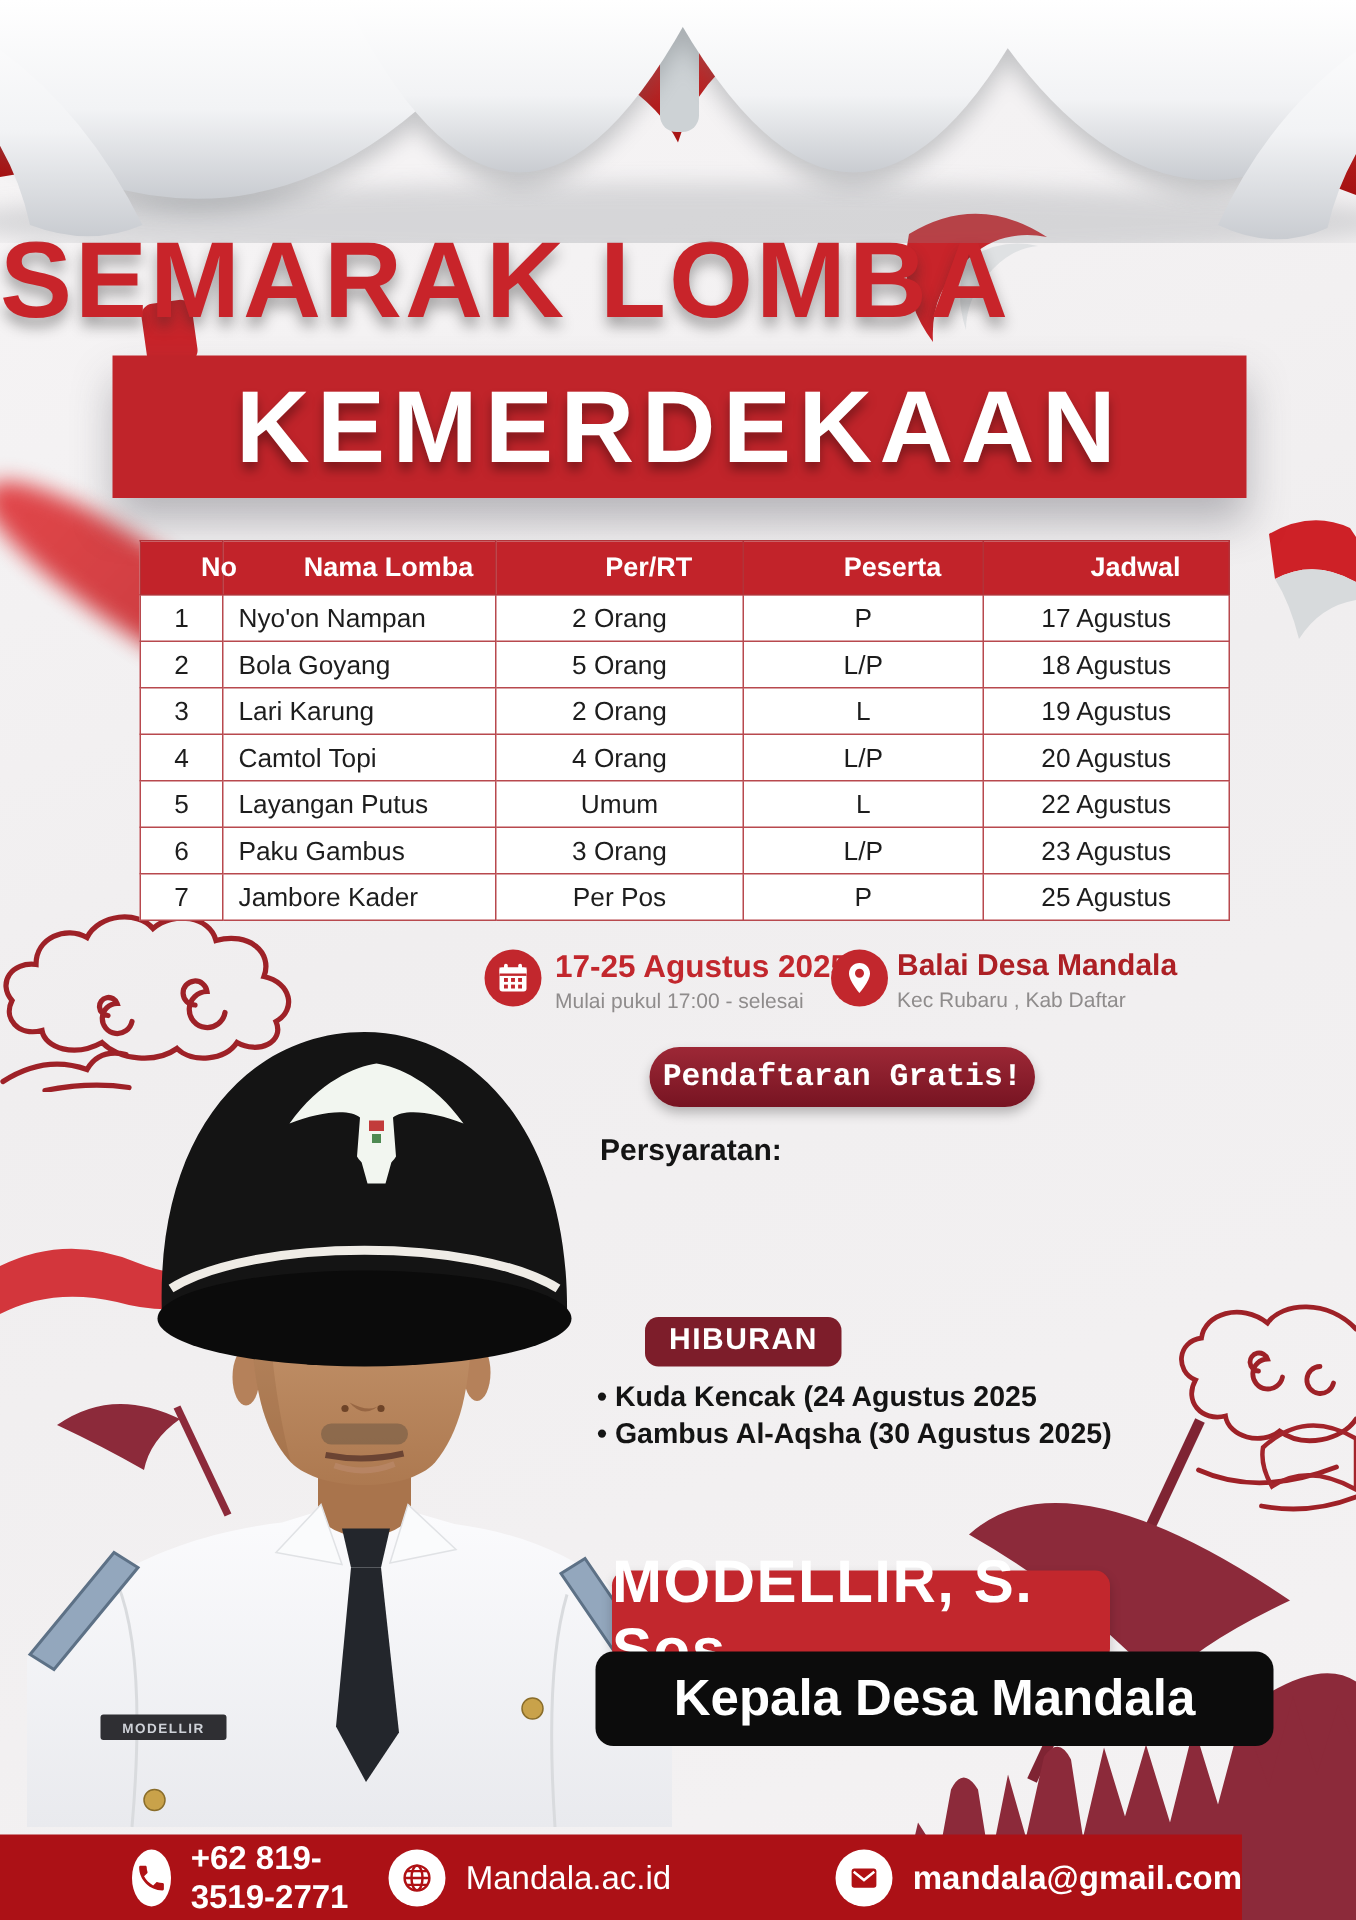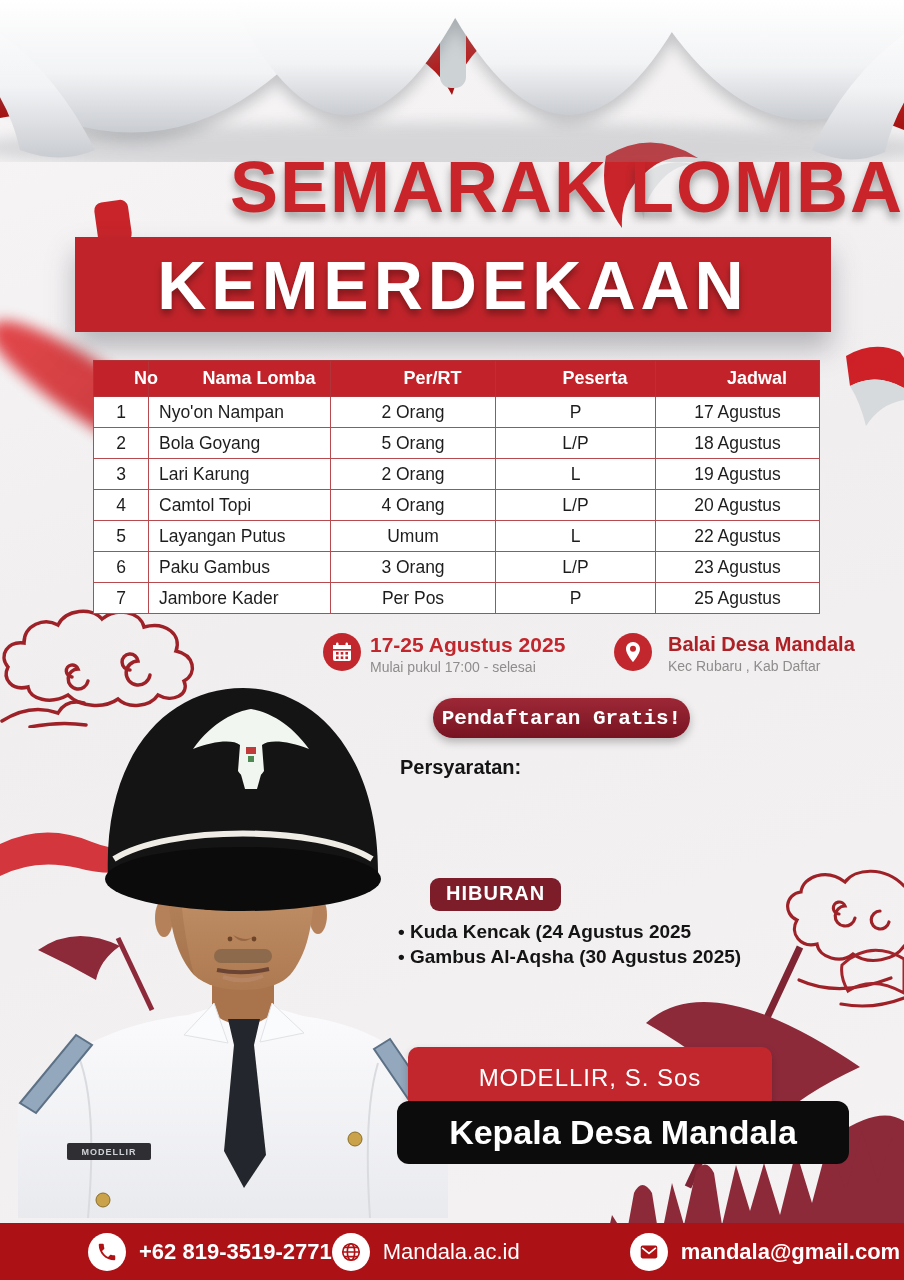--- a/index.html
+++ b/index.html
@@ -5,21 +5,21 @@
   html,body{margin:0;padding:0;background:#ffffff;}
   .poster{
     position:relative;width:904px;height:1280px;overflow:hidden;
     font-family:"Liberation Sans",sans-serif;
     background:linear-gradient(160deg,#f7f5f6 0%,#f0eeef 45%,#f4f2f3 100%);
   }
   .abs{position:absolute;}
 
   
   .title1{
-    left:0;right:0;top:146px;text-align:right;
+    left:0;right:0;top:146px;text-align:left;
     font-size:72px;font-weight:800;letter-spacing:2px;color:#c8242a;
     text-shadow:0 6px 9px rgba(40,40,40,.4);z-index:6;
   }
   .banner{
     left:75px;top:237px;width:756px;height:95px;background:#c0242a;
     display:flex;align-items:center;justify-content:center;z-index:5;
     box-shadow:0 16px 26px rgba(70,70,80,.35);
   }
   .banner span{
     font-size:68px;font-weight:800;letter-spacing:5px;color:#ffffff;
@@ -37,21 +37,21 @@
   table.lomba td{
     border:1.5px solid #b8494e;font-size:17.5px;color:#1d1d1d;height:30px;
     text-align:center;padding:0 6px;background:#fff;
   }
   table.lomba td.nm{text-align:left;padding-left:10px;}
   col.c0{width:55px}col.c1{width:182px}col.c2{width:165px}col.c3{width:160px}col.c4{width:164px}
 
   
   .icn{width:38px;height:38px;border-radius:50%;background:#c2272d;display:flex;align-items:center;justify-content:center;}
   .info-date{left:323px;top:633px;display:flex;gap:9px;z-index:6;}
-  .info-venue{left:614px;top:633px;display:flex;gap:16px;z-index:6;}
+  .info-venue{left:554px;top:633px;display:flex;gap:6px;z-index:6;}
   .info-l1{font-size:21px;font-weight:800;color:#c2272d;line-height:1.1;}
   .info-l1.venue{color:#ad2025;font-size:20px;}
   .info-l2{font-size:14px;color:#8f8c8c;margin-top:3px;}
 
   
   .regbtn{
     left:433px;top:698px;width:257px;height:40px;border-radius:21px;
     background:linear-gradient(180deg,#9d2836,#771422);
     display:flex;align-items:center;justify-content:center;z-index:6;
     box-shadow:0 4px 8px rgba(0,0,0,.25);
@@ -63,34 +63,34 @@
   .blist li::before{content:"• ";}
   .hib-badge{
     left:402px;top:878px;padding:4px 16px 6px;border-radius:9px;background:#7d1d2a;
     color:#fff;font-size:20px;font-weight:800;z-index:6;letter-spacing:1px;margin-left:28px;
   }
   .hiblist{left:398px;top:919px;width:430px;z-index:6;color:#141414;}
   .hiblist .blist{font-weight:700;font-size:19px;}
 
   
   .nplate-red{
-    left:408px;top:1047px;width:364px;height:62px;border-radius:10px;background:#c2272d;
+    left:408px;top:1047px;width:332px;height:62px;border-radius:10px;background:#c2272d;
     display:flex;align-items:center;justify-content:center;z-index:8;
-    color:#fff;font-size:24px;font-weight:400;letter-spacing:1px;
+    color:#fff;font-size:40px;font-weight:700;letter-spacing:1px;
     box-shadow:0 4px 8px rgba(0,0,0,.2);
   }
   .nplate-black{
     left:397px;top:1101px;width:452px;height:63px;border-radius:12px;background:#0c0c0c;
     display:flex;align-items:center;justify-content:center;z-index:8;
     color:#fff;font-size:34px;font-weight:800;
   }
 
   
   .footer{
-    left:0;bottom:0;width:904px;height:57px;background:#ac1116;z-index:10;
+    left:0;bottom:0;width:828px;height:57px;background:#ac1116;z-index:10;
     display:flex;align-items:center;color:#fff;
   }
   .f-item{display:flex;align-items:center;gap:13px;}
   .f-circ{width:38px;height:38px;border-radius:50%;background:#ffffff;display:flex;align-items:center;justify-content:center;}
   .f-phone{margin-left:88px;}
   .f-web{}
   .f-mail{margin-left:110px;}
   .f-bold{font-size:22px;font-weight:800;}
   .f-reg{font-size:22px;font-weight:400;}
 

